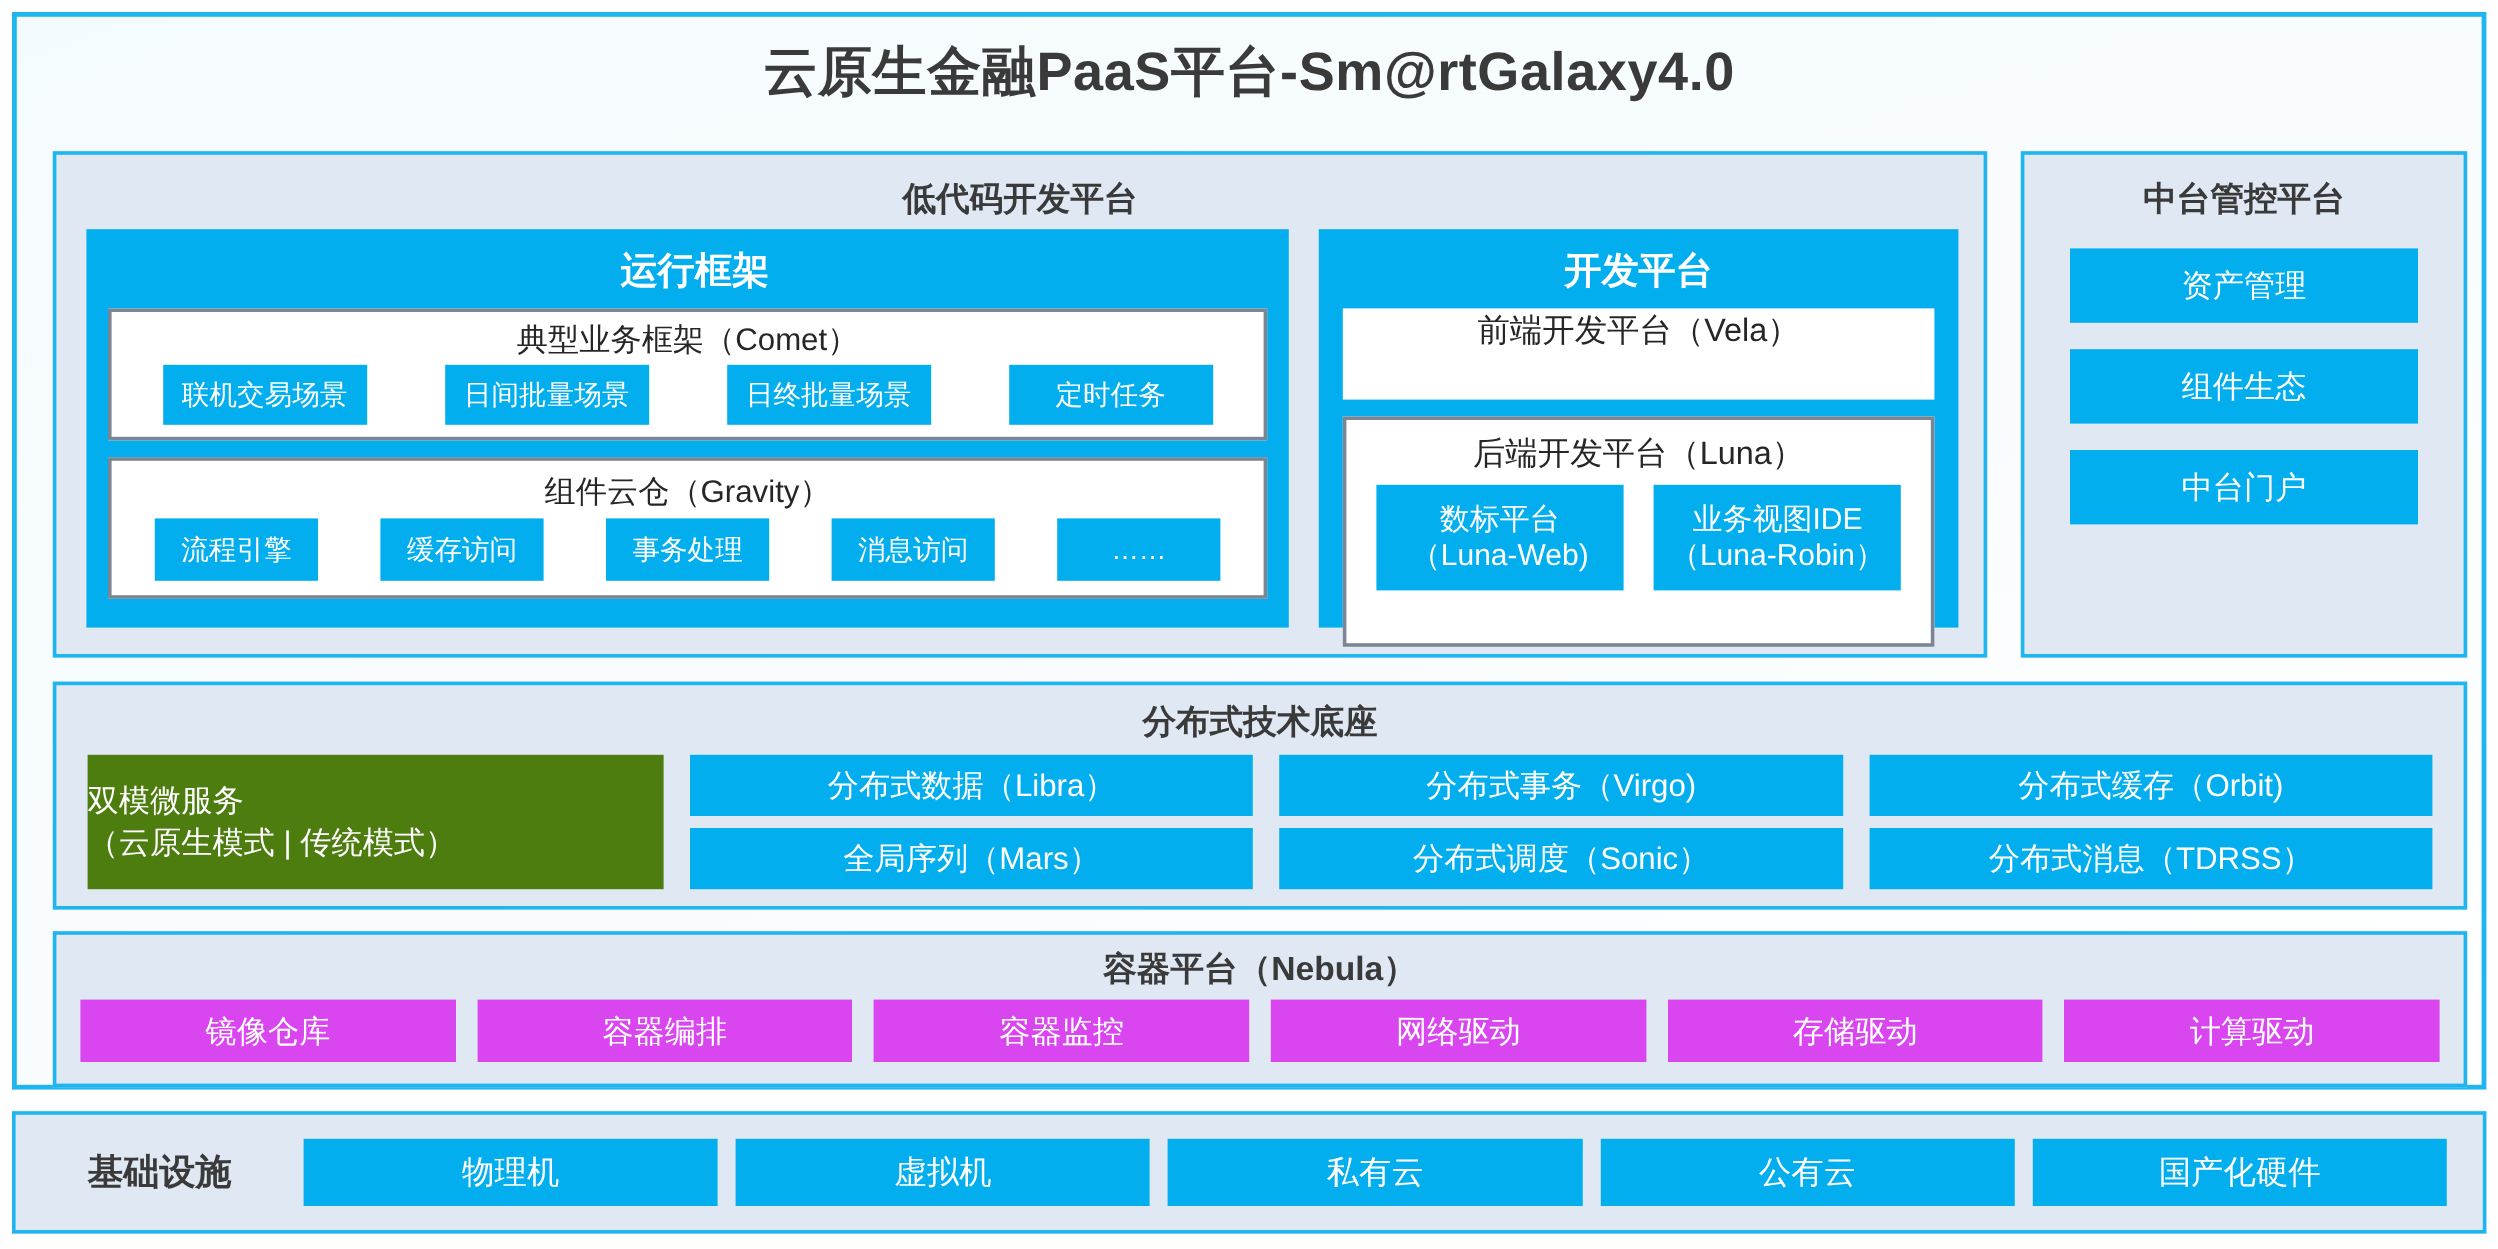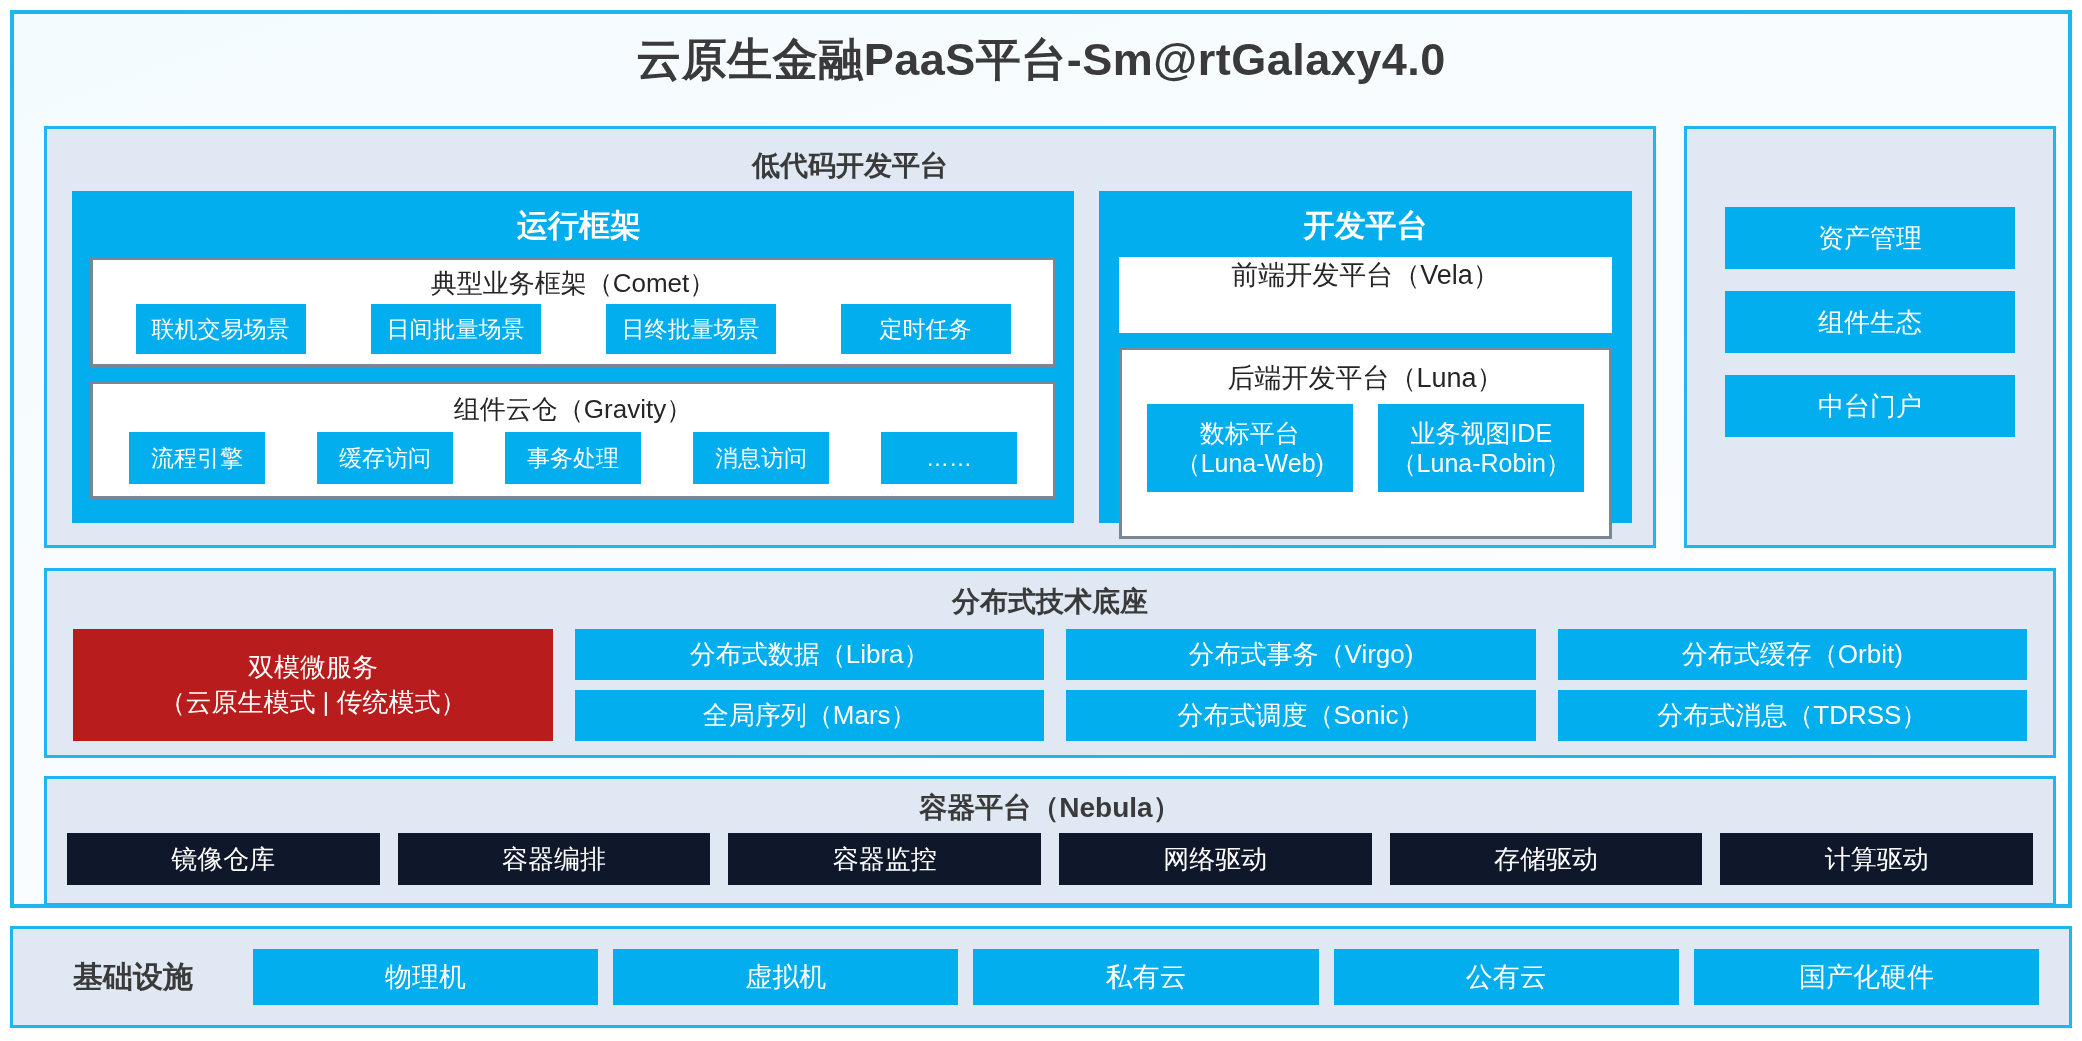--- a/index.html
+++ b/index.html
@@ -144,40 +144,40 @@
   }
 
   
   #techbase-panel { left: 30px; top: 554px; width: 2012px; height: 190px; }
   #techbase-panel > .panel-title { margin-top: 12px; }
   #techbase-body {
     position: absolute; top: 58px; left: 26px; right: 26px;
     display: flex; gap: 22px; align-items: stretch;
   }
   #dualmode-chip {
-    background: #b91c1c; color: #fff; width: 480px; height: 112px;
-    display: flex; flex-direction: column; align-items: center; justify-content: center;
+    background: #4d7c0f; color: #fff; width: 480px; height: 112px;
+    display: flex; flex-direction: column; align-items: flex-start; justify-content: center;
     font-size: 26px; line-height: 1.35; white-space: nowrap;
   }
   .tb-col { display: flex; flex-direction: column; gap: 10px; flex: 1; }
   .tb-col .chip-wide {
     background: #03aeee; color: #fff; height: 51px;
     display: flex; align-items: center; justify-content: center;
     font-size: 26px; white-space: nowrap;
   }
 
   
   #container-panel { left: 30px; top: 762px; width: 2012px; height: 130px; }
   #container-panel > .panel-title { margin-top: 10px; }
   #container-chips {
     position: absolute; top: 54px; left: 20px; right: 20px;
     display: flex; gap: 18px;
   }
   #container-chips .chip-eq {
-    flex: 1; background: #0f172a; color: #fff; height: 52px;
+    flex: 1; background: #d946ef; color: #fff; height: 52px;
     display: flex; align-items: center; justify-content: center;
     font-size: 26px; white-space: nowrap;
   }
 
   
   #infra-bar {
     position: absolute;
     left: 10px; top: 926px; width: 2062px; height: 102px;
     background: #dfe8f3;
     border: 3px solid #1fb6ef;
@@ -251,20 +251,21 @@
             <div class="chip2">
               <span>业务视图IDE</span>
               <span>（Luna-Robin）</span>
             </div>
           </div>
         </div>
       </div>
     </div>
 
     <div class="panel" id="midplat-panel">
+      <div class="panel-title">中台管控平台</div>
       <div id="midplat-list">
         <div class="chip-lg">资产管理</div>
         <div class="chip-lg">组件生态</div>
         <div class="chip-lg">中台门户</div>
       </div>
     </div>
 
     <div class="panel" id="techbase-panel">
       <div class="panel-title">分布式技术底座</div>
       <div id="techbase-body">

